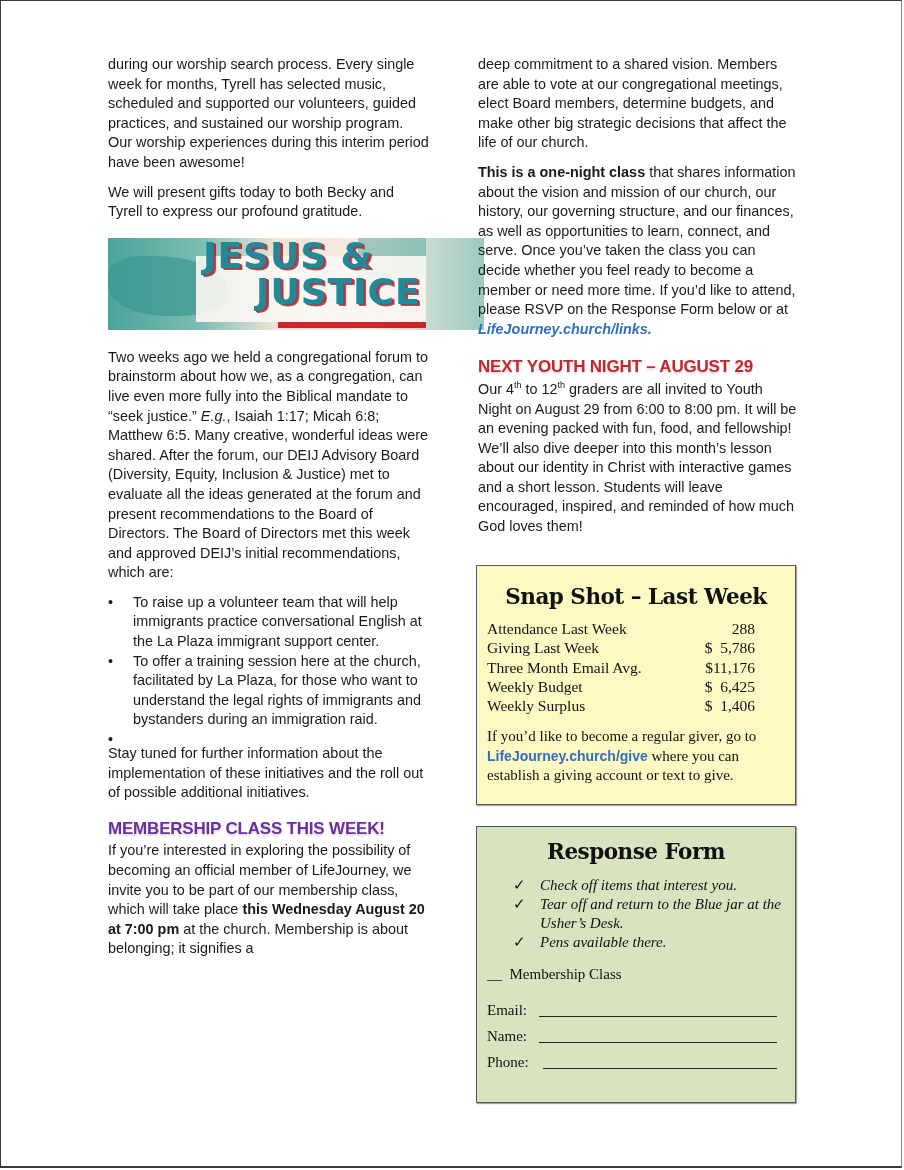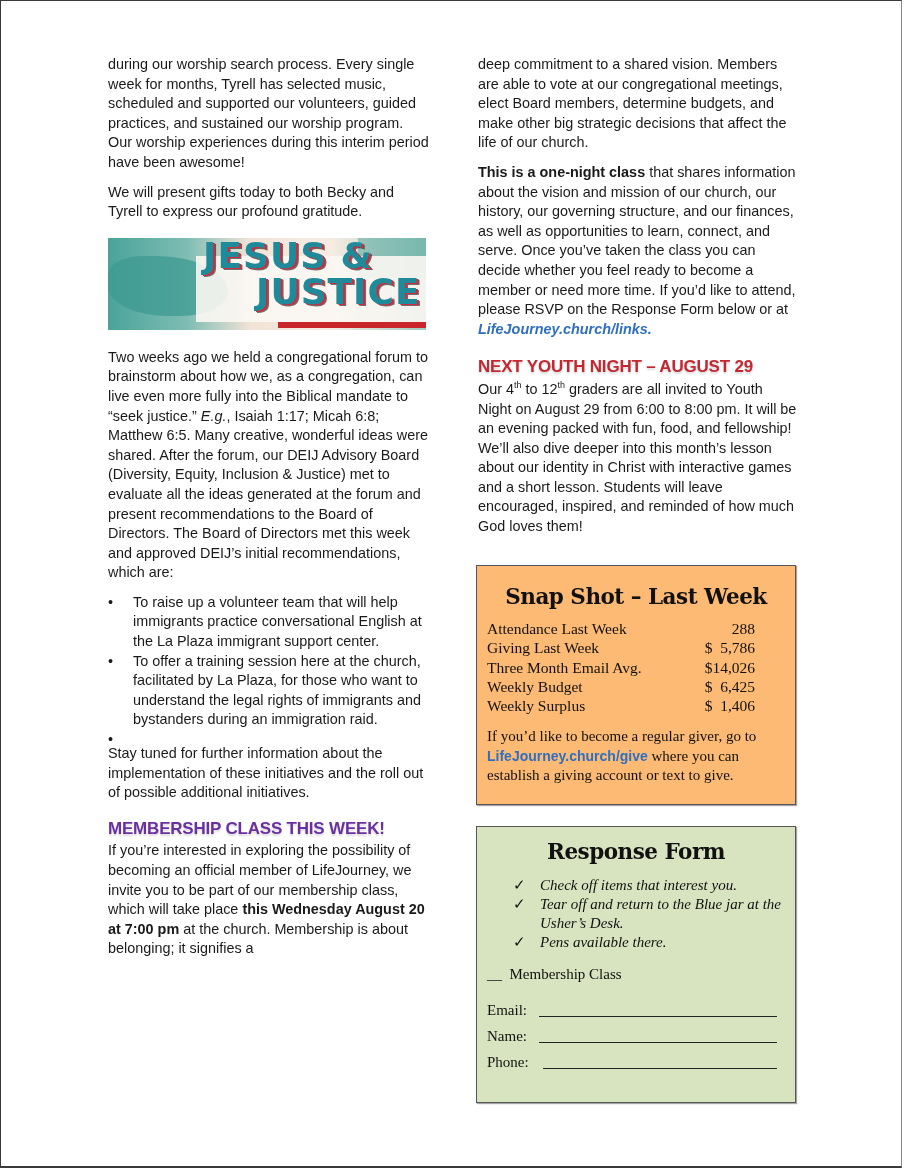--- a/index.html
+++ b/index.html
@@ -12,21 +12,21 @@
     .page-frame {
       position: absolute; left: 0; top: 0; width: 902px; height: 1168px;
       border: 1px solid #3a3a3a; border-right-color:#888; border-bottom: 2px solid #3a3a3a;
       box-sizing: border-box;
     }
     .col { position: absolute; top: 55px; font-size: 14.4px; line-height: 19.6px; }
     .col-left { left: 108px; width: 322px; }
     .col-right { left: 478px; width: 322px; }
     p { margin: 0 0 10px 0; }
     .banner {
-      width: 318px; height: 92px; margin: 16px 4px 18px 0; position: relative; overflow: hidden;
+      width: 376px; height: 92px; margin: 16px 4px 18px 0; position: relative; overflow: hidden;
       background: linear-gradient(90deg, #4aa39a 0%, #7fbdb3 25%, #f3e3d6 45%, #f7ece3 70%, #9ccabf 100%);
     }
     .banner .splat1 { position:absolute; left:0; top:18px; width:120px; height:60px; background:#3e9a91; opacity:.75; border-radius: 30% 60% 40% 50%; }
     .banner .splat2 { position:absolute; left:250px; top:0; width:68px; height:40px; background:#5aa9a0; opacity:.55; }
     .banner .white-strip { position:absolute; left:88px; top:18px; width:230px; height:66px; background:#fbf7f3; opacity:.9; }
     .banner .red-bar { position:absolute; left:170px; bottom:2px; width:148px; height:6px; background:#c9262b; }
     .banner .t1, .banner .t2 {
       position:absolute; font-family:"DejaVu Sans", sans-serif; font-weight:bold;
       color:#1f8a9a; text-shadow: 2px 1px 0 #d42a3a, 3px 2px 0 rgba(0,0,0,.55);
       letter-spacing: 1px;
@@ -44,21 +44,21 @@
     .heading.purple { color: #6a2fa0; }
     .heading.red { color: #c4272f; margin-top: 18px; }
     .link { color: #2f6fbf; font-weight: bold; }
     .link-italic { color: #2f6fbf; font-weight: bold; font-style: italic; }
     sup { font-size: 9px; line-height: 0; }
     .box {
       position: absolute; left: 476px; width: 320px; box-sizing: border-box;
       border: 1.5px solid #555; box-shadow: 1px 1px 1px rgba(0,0,0,.35);
       font-family: "Liberation Serif", serif; color: #111;
     }
-    .snap { top: 565px; height: 240px; background: #fdba74; padding: 18px 10px 1px 10px; }
+    .snap { top: 565px; height: 240px; background: #fef9c3; padding: 18px 10px 1px 10px; }
     .snap .title { text-align:center; font-weight:bold; font-size: 21.5px; margin-bottom: 10px; font-family:"DejaVu Serif", serif; letter-spacing:-0.5px;}
     .snap .row { display:flex; font-size:15.5px; line-height:19.3px; }
     .snap .row .lbl { width: 190px; }
     .snap .row .val { width: 78px; text-align: right; }
     .snap .note { margin-top: 12px; font-size: 15px; line-height: 19.5px; }
     .snap .note .link { font-family:"Liberation Sans", sans-serif; font-weight:bold; font-size:14px; }
     .resp { top: 826px; height: 277px; background: #d8e3bf; padding: 12px 10px 0 10px; }
     .resp .title { text-align:center; font-weight:bold; font-size: 21.5px; margin-bottom: 12px; font-family:"DejaVu Serif", serif; letter-spacing:-0.5px;}
     .resp ul { list-style:none; margin:0 0 14px 0; padding: 0 0 0 26px; }
     .resp li { position: relative; padding-left: 27px; font-style: italic; font-size: 15px; line-height: 19px; }
@@ -115,21 +115,21 @@
   <div class="row">
       <span class="lbl">Attendance Last Week</span>
       <span class="val">288</span>
     </div>
   <div class="row">
       <span class="lbl">Giving Last Week</span>
       <span class="val" style="white-space:pre">$  5,786</span>
     </div>
   <div class="row">
       <span class="lbl">Three Month Email Avg.</span>
-      <span class="val">$14,026</span>
+      <span class="val">$11,176</span>
     </div>
   <div class="row">
       <span class="lbl">Weekly Budget</span>
       <span class="val" style="white-space:pre">$  6,425</span>
     </div>
   <div class="row">
       <span class="lbl">Weekly Surplus</span>
       <span class="val" style="white-space:pre">$  1,406</span>
     </div>
   <div class="note"><span>If you’d like to become a regular giver, go to </span><span class="link">LifeJourney.church/give</span><span> where you can establish a giving account or text to give.</span></div>

